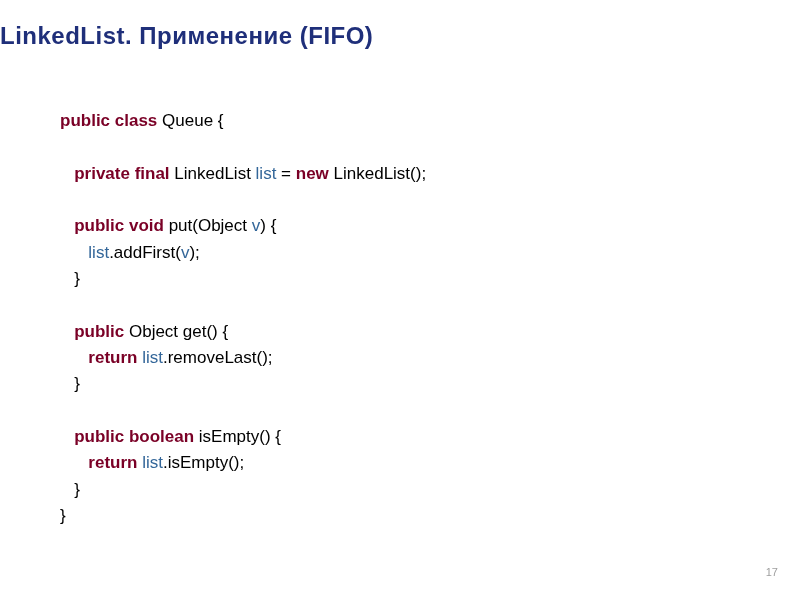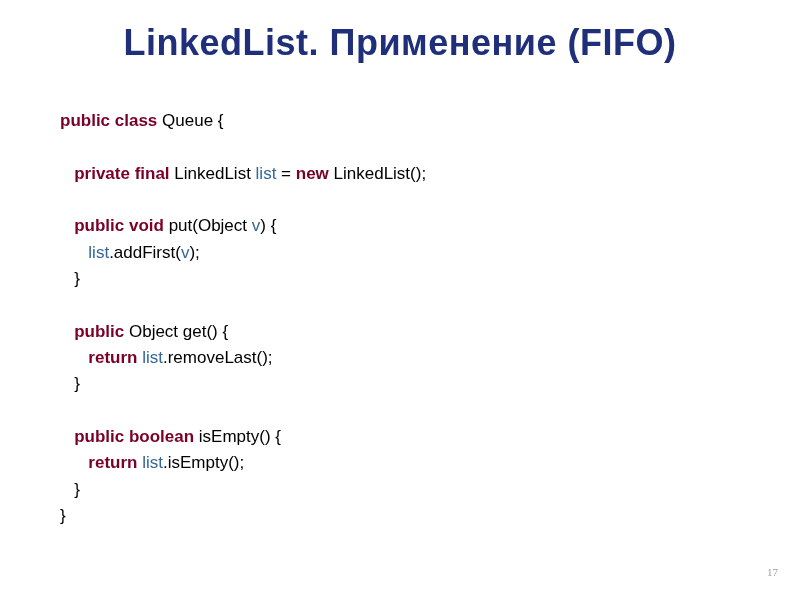--- a/index.html
+++ b/index.html
@@ -15,24 +15,23 @@
     position: relative;
     width: 800px;
     height: 600px;
     box-sizing: border-box;
   }
   .title {
     position: absolute;
     top: 22px;
     left: 0;
     width: 100%;
-    text-align: center;
     font-family: Verdana, Geneva, sans-serif;
     font-weight: bold;
-    font-size: 36px;
+    font-size: 24px;
     color: #1f2f7a;
     letter-spacing: 0.5px;
   }
   .code {
     position: absolute;
     top: 100px;
     left: 60px;
     font-family: Arial, Helvetica, sans-serif;
     font-size: 17px;
     line-height: 1.55;
@@ -44,21 +43,21 @@
     color: #7a0026;
     font-weight: bold;
   }
   .ident {
     color: #336699;
   }
   .pagenum {
     position: absolute;
     right: 22px;
     bottom: 22px;
-    font-family: Liberation Serif, serif;
+    font-family: Liberation Sans, sans-serif;
     font-size: 11px;
     color: #9e9e9e;
   }
 </style>
 </head>
 <body>
 
 <div class="slide">
 
   <div class="title">LinkedList. Применение (FIFO)</div>

